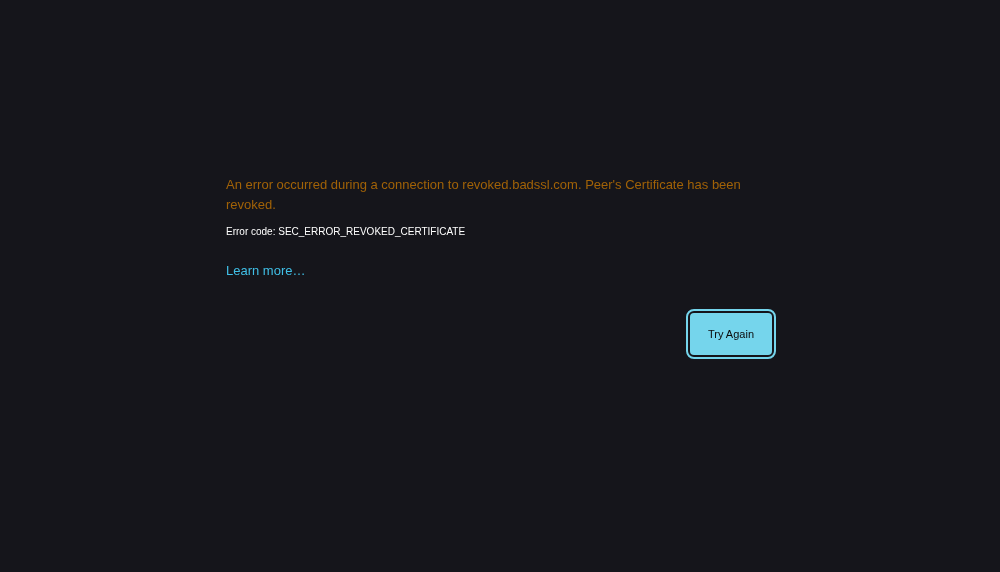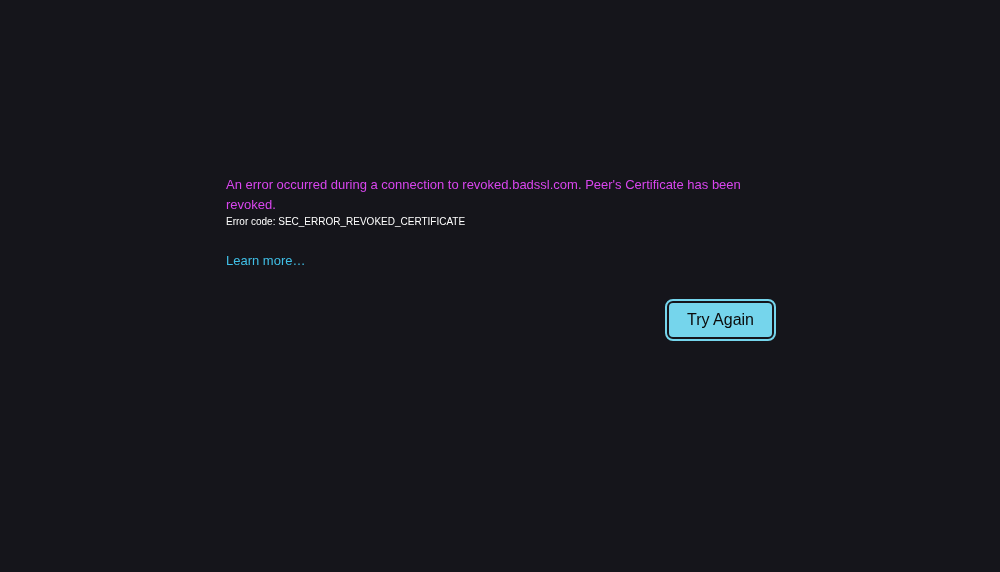--- a/index.html
+++ b/index.html
@@ -23,22 +23,22 @@
     .title {
       font-size: 27px;
       font-weight: 300;
       letter-spacing: -0.5px;
       margin-bottom: 32px;
       color: #ffffff;
     }
     .paragraph {
       font-size: 13px;
       line-height: 1.5;
-      color: #d946ef;
-      margin-bottom: 0;
+      color: #a16207;
+      margin-bottom: 10px;
     }
     .error-code {
       font-size: 10px;
       line-height: 1.5;
       color: #ffffff;
       margin-bottom: 22px;
     }
     .bullet-list {
       list-style: disc;
       padding-left: 38px;
@@ -61,22 +61,22 @@
     .button-row {
       margin-top: 34px;
       display: flex;
       justify-content: flex-end;
     }
     .try-again-btn {
       background-color: #75d5ec;
       color: #0b0b0b;
       border: none;
       border-radius: 4px;
-      font-size: 16px;
-      padding: 8px 18px;
+      font-size: 11px;
+      padding: 15px 18px;
       cursor: pointer;
       outline: 2px solid #75d5ec;
       outline-offset: 2px;
       font-family: inherit;
     }
   </style>
 </head>
 <body>
 
 <div class="container">

